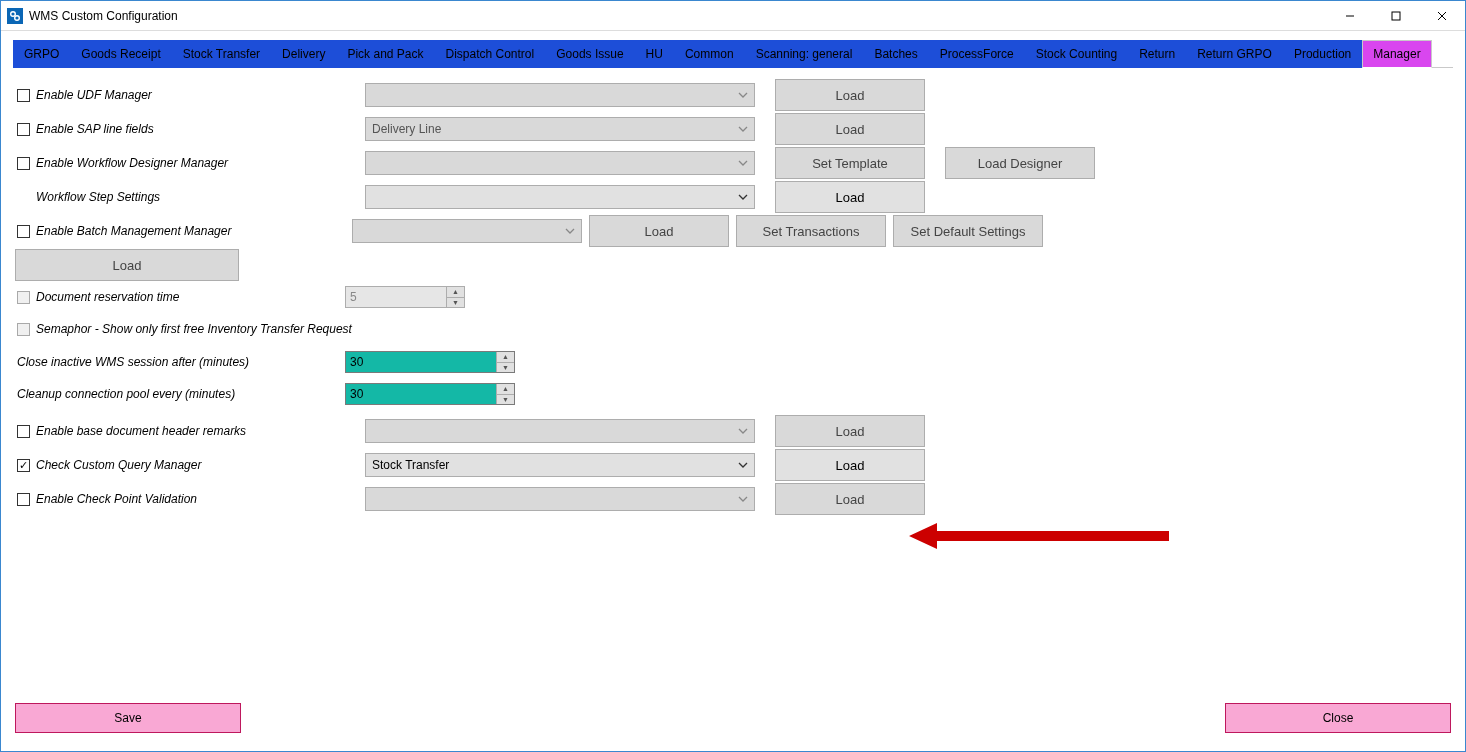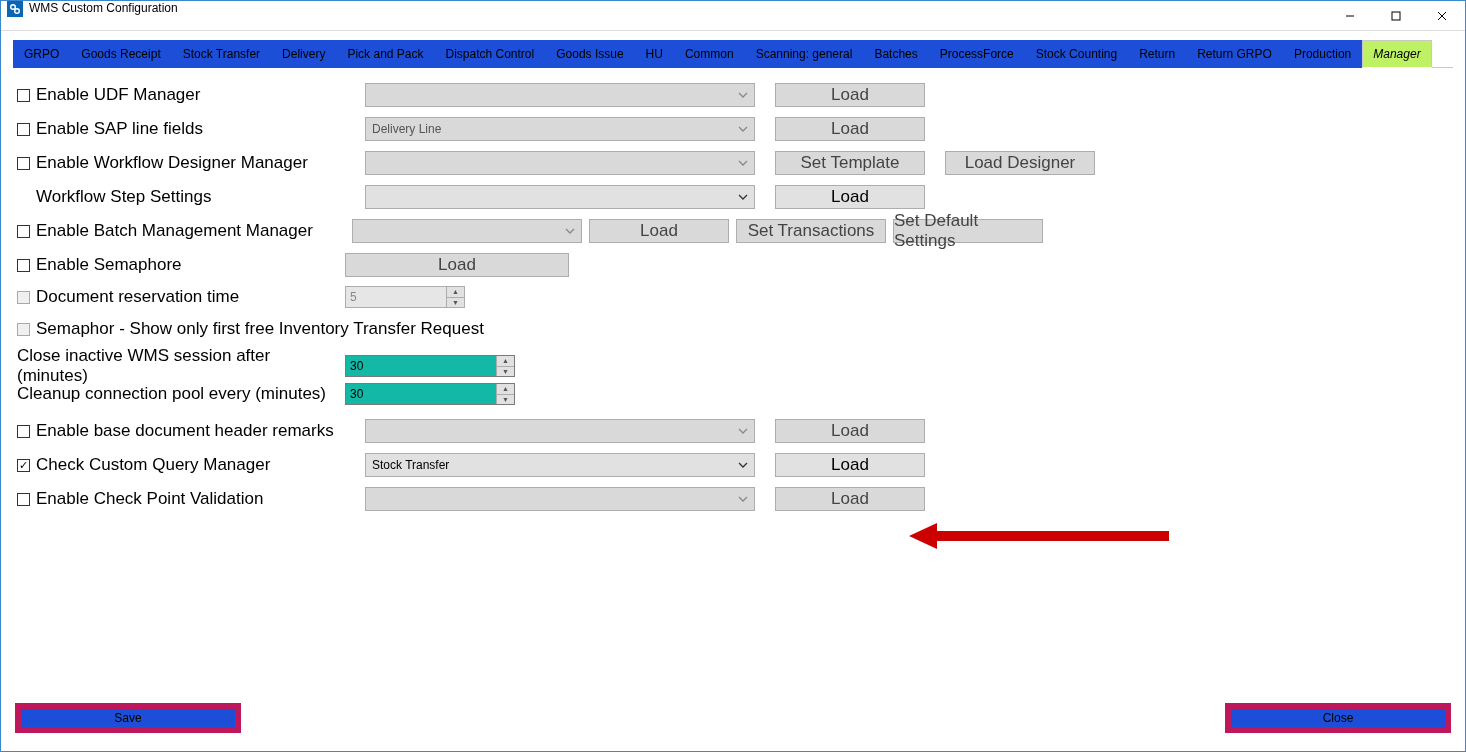--- a/index.html
+++ b/index.html
@@ -9,20 +9,21 @@
       background: #fff;
       color: #000;
       width: 1466px;
       height: 752px;
       overflow: hidden;
       border: 1px solid #3a87cf;
     }
     .titlebar {
       height: 30px;
       display: flex;
+      align-items: center;
       background: #fff;
       border-bottom: 1px solid #ddd;
       padding-left: 6px;
     }
     .titlebar .app-icon {
       width: 16px; height: 16px;
       background: #0a66b5;
       display: flex;
       align-items: center;
       justify-content: center;
@@ -61,22 +62,21 @@
       border-bottom: none;
       cursor: default;
       white-space: nowrap;
       position: relative;
       bottom: -1px;
       background: #1d4ed8;
     }
     .tab.active {
       border: 1px solid #c9c9c9;
       border-bottom: 1px solid #fff;
-      background: #bef264;
-      font-style: italic;
+      background: #d946ef;
     }
 
     .form-area {
       flex: 1;
       padding: 4px 2px;
     }
     .row {
       display: flex;
       align-items: center;
       height: 34px;
@@ -98,21 +98,21 @@
       background: #fff;
       flex-shrink: 0;
     }
     .chk.disabled { border-color: #a9a9a9; background: #f0f0f0; }
     .chk.checked::after {
       content: "✓";
       font-size: 11px;
       line-height: 1;
       color: #000;
     }
-    .lbl { font-size: 17px; color: #000; }
+    .lbl { font-size: 12px; color: #000; font-style: italic; }
     .lbl.disabled { color: #000000; }
 
     .combo {
       height: 24px;
       border: 1px solid #adadad;
       background: #d9d9d9;
       display: flex;
       align-items: center;
       padding: 4px 6px;
       position: relative;
@@ -127,27 +127,27 @@
     .combo .arrow {
       position: absolute;
       right: 6px;
       top: 50%;
       transform: translateY(-50%);
     }
     .combo .arrow svg { width: 10px; height: 6px; display: block; }
     .combo.disabled .arrow svg path { stroke: #888; }
 
     .btn {
-      height: 24px;
+      height: 32px;
       border: 1px solid #adadad;
       background: #d9d9d9;
       display: flex;
       align-items: center;
       justify-content: center;
-      font-size: 17px;
+      font-size: 13px;
       color: #444;
       cursor: default;
     }
     .btn.enabled { color: #000; background: #e1e1e1; }
 
     .spin {
       height: 22px;
       border: 1px solid #7a7a7a;
       background: #14b8a6;
       display: flex;
@@ -190,22 +190,22 @@
       pointer-events: none;
     }
 
     .footer {
       display: flex;
       padding: 4px 2px 10px 2px;
       gap: 12px;
     }
     .footer .fbtn {
       height: 30px;
-      border: 6px solid #be185d;
-      background: #1d4ed8;
+      border: 1px solid #be185d;
+      background: #f9a8d4;
       display: flex;
       align-items: center;
       justify-content: center;
       font-size: 12px;
     }
     .footer .save { width: 226px; }
     .footer .close { width: 226px; margin-left: auto; }
   </style>
 </head>
 <body>
@@ -339,24 +339,20 @@
               <path d="M1 1 L5 5 L9 1" fill="none" stroke="#888" stroke-width="1.3"></path>
             </svg>
           </span>
       </div>
       <div class="btn">Load</div>
       <div class="btn">Set Transactions</div>
       <div class="btn">Set Default Settings</div>
     </div>
 
     <div class="grid-cols-sem">
-      <div class="lbl-col">
-        <span class="chk"></span>
-        <span class="lbl">Enable Semaphore</span>
-      </div>
       <div class="btn" style="width:224px">Load</div>
     </div>
 
     <div class="grid-cols-spin">
       <div class="lbl-col">
         <span class="chk disabled"></span>
         <span class="lbl disabled">Document reservation time</span>
       </div>
       <div class="spin disabled">
         <span>5</span>

